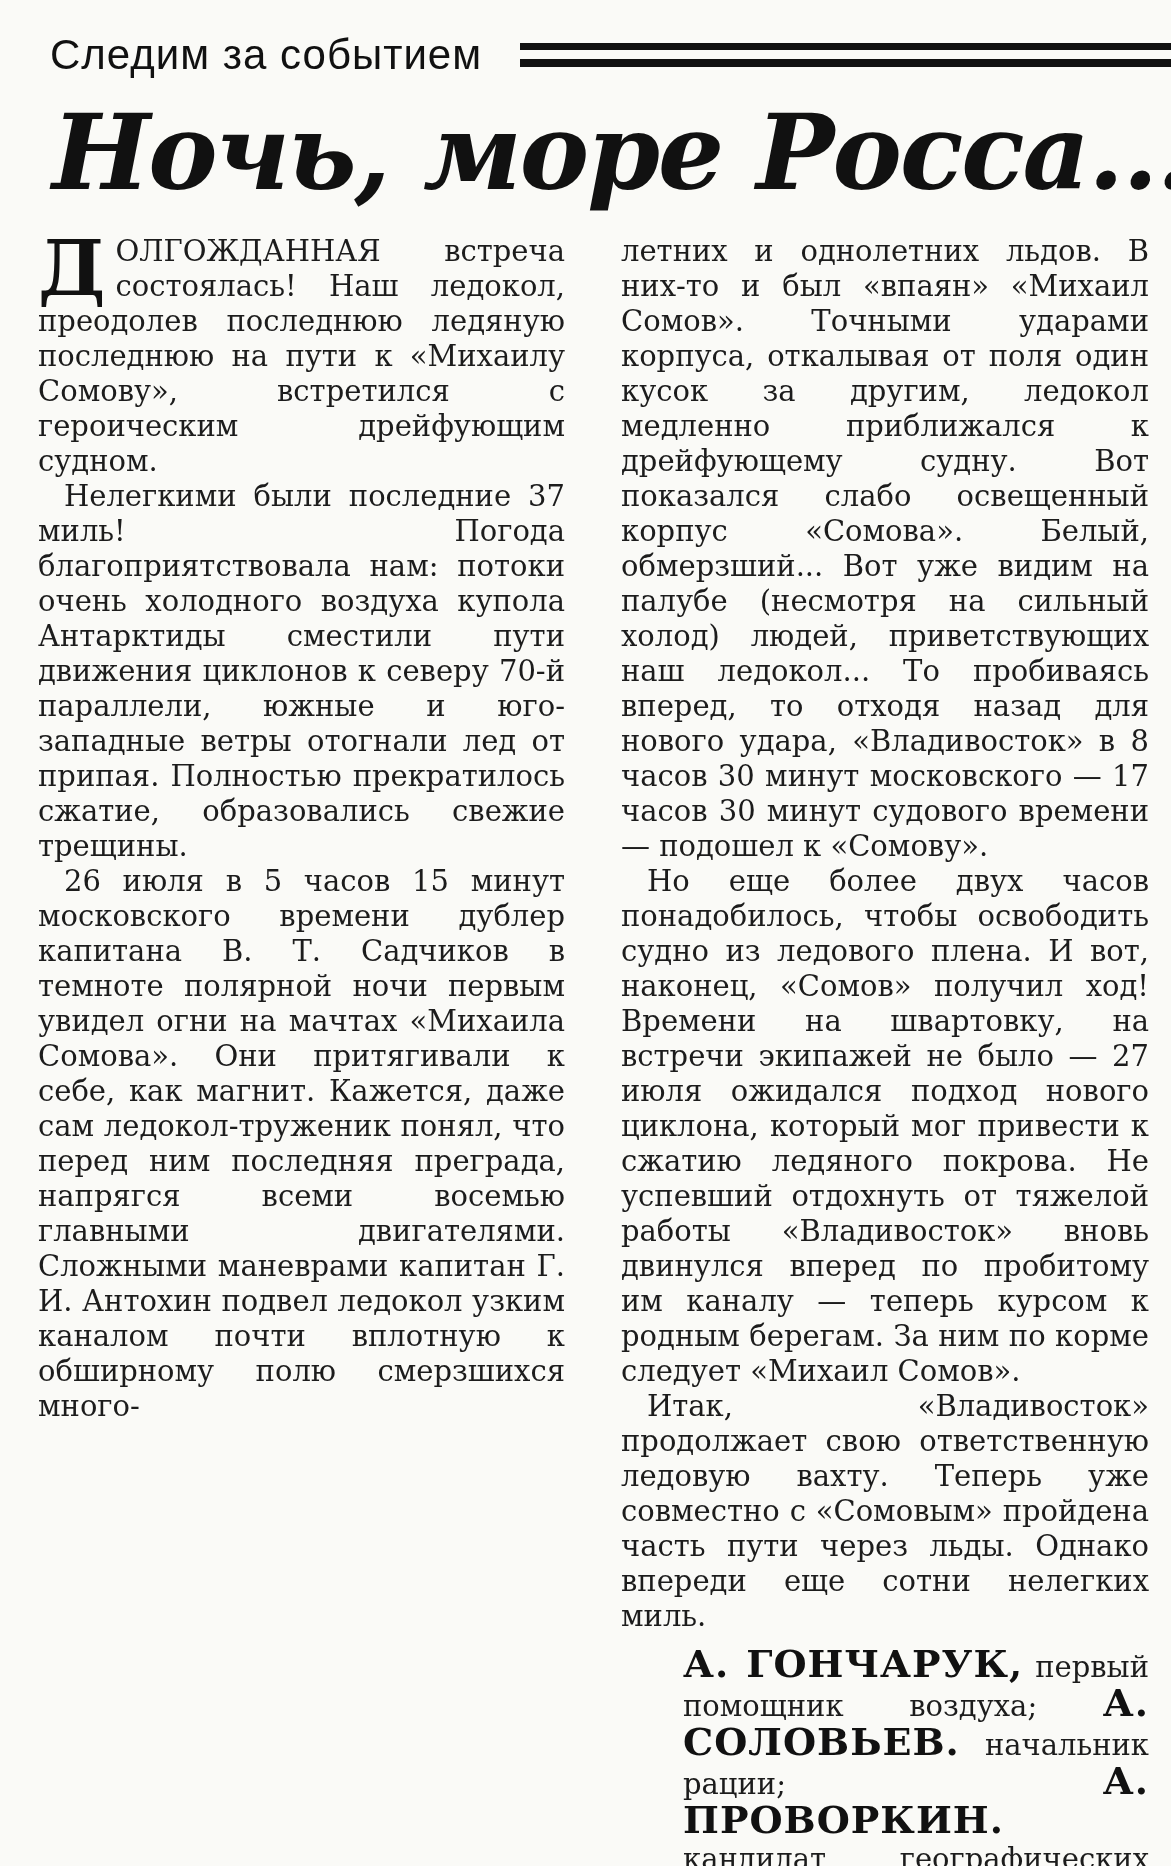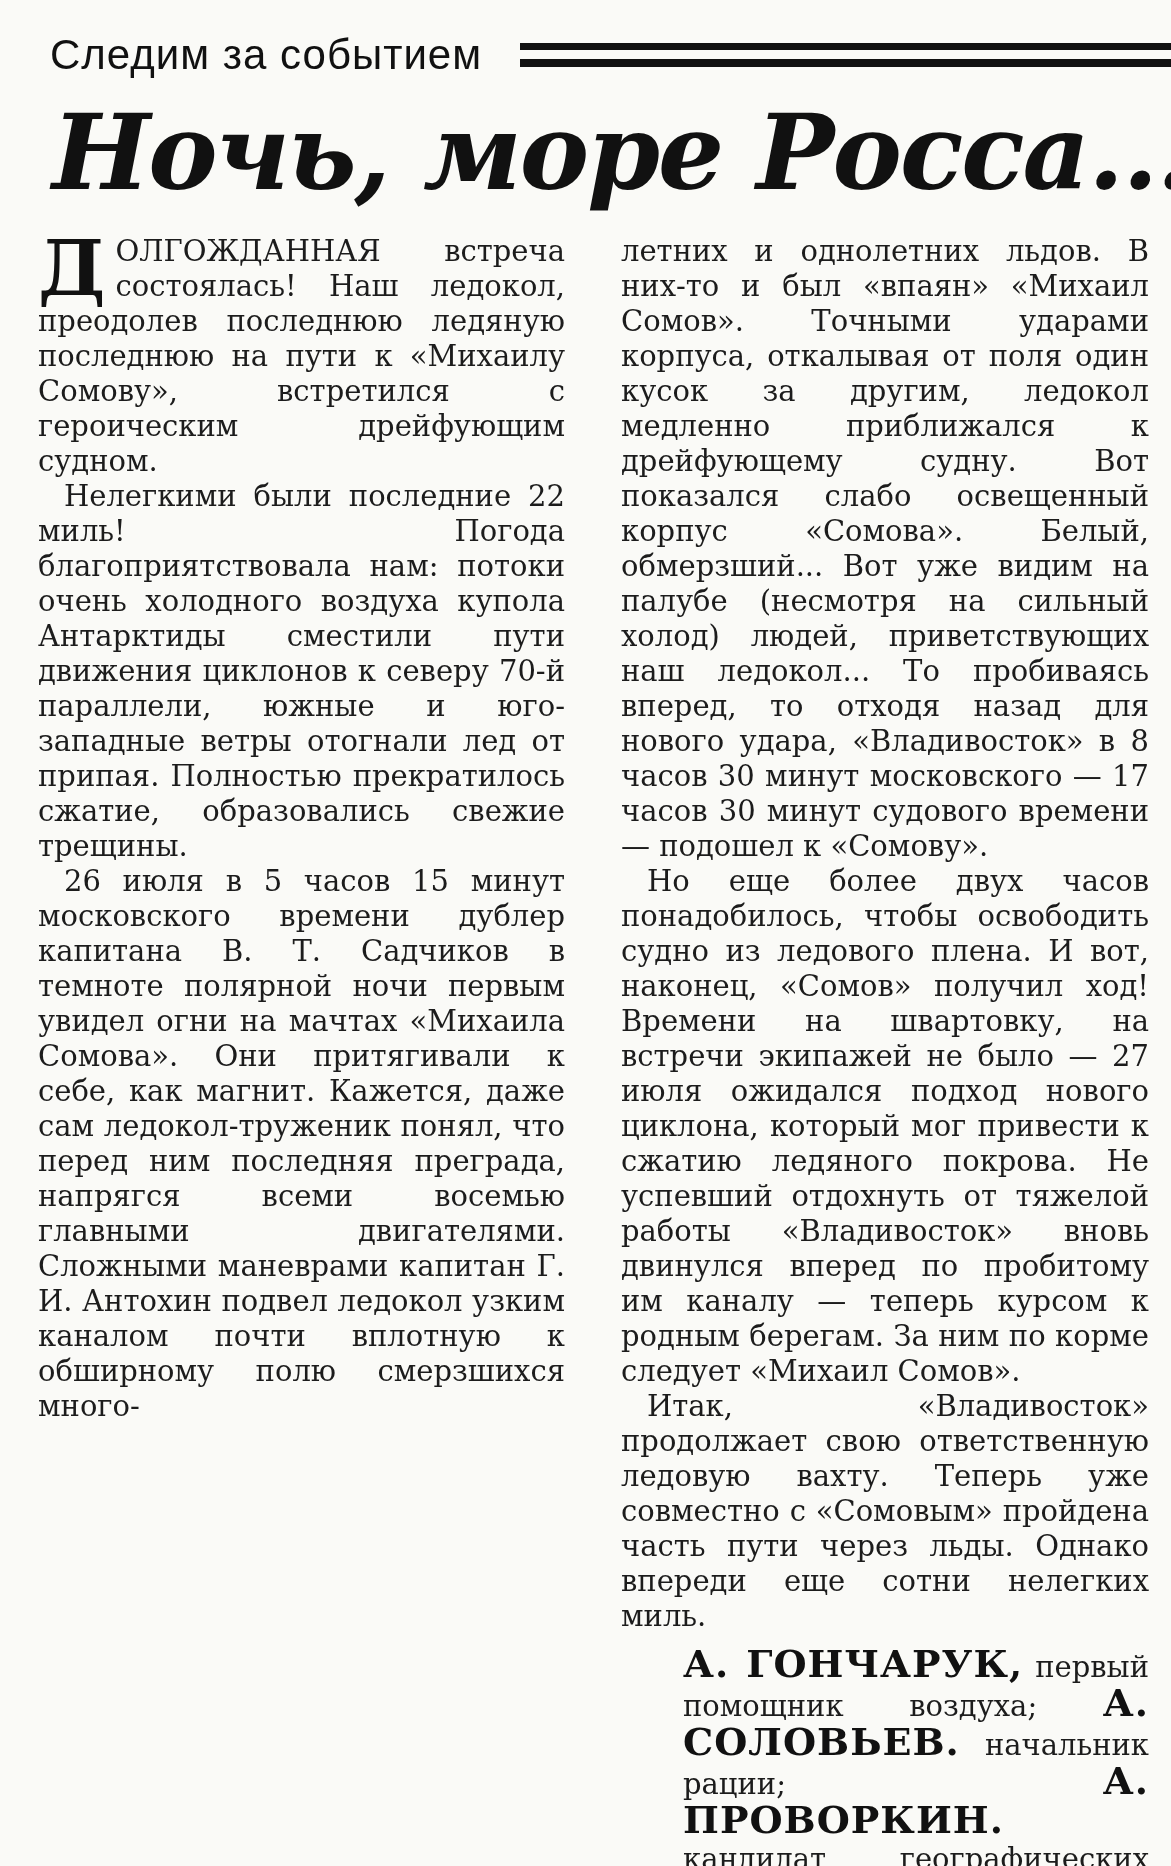--- a/index.html
+++ b/index.html
@@ -116,21 +116,21 @@
     <div class="double-rule"></div>
   </div>
 
   <h1 class="headline">Ночь, море Росса...</h1>
 
   <div class="columns">
 
     <div class="col col-left">
       <p class="body dropcap-para"><span class="dropcap">Д</span><span>ОЛГОЖДАННАЯ встреча состоялась! Наш ледокол, преодолев последнюю ледяную последнюю на пути к «Михаилу Сомову», встретился с героическим дрейфующим судном.</span></p>
       <div>
-          <p class="body">Нелегкими были последние 22 миль! Погода благоприятствовала нам: потоки очень холодного воздуха купола Антарктиды сместили пути движения циклонов к северу 70-й параллели, южные и юго-западные ветры отогнали лед от припая. Полностью прекратилось сжатие, образовались свежие трещины.</p>
+          <p class="body">Нелегкими были последние 37 миль! Погода благоприятствовала нам: потоки очень холодного воздуха купола Антарктиды сместили пути движения циклонов к северу 70-й параллели, южные и юго-западные ветры отогнали лед от припая. Полностью прекратилось сжатие, образовались свежие трещины.</p>
           <p class="body continues">26 июля в 5 часов 15 минут московского времени дублер капитана В. Т. Садчиков в темноте полярной ночи первым увидел огни на мачтах «Михаила Сомова». Они притягивали к себе, как магнит. Кажется, даже сам ледокол-труженик понял, что перед ним последняя преграда, напрягся всеми восемью главными двигателями. Сложными маневрами капитан Г. И. Антохин подвел ледокол узким каналом почти вплотную к обширному полю смерзшихся много-</p>
         </div>
     </div>
 
     <div class="col col-right">
       <div>
           <p class="body continuation">летних и однолетних льдов. В них-то и был «впаян» «Михаил Сомов». Точными ударами корпуса, откалывая от поля один кусок за другим, ледокол медленно приближался к дрейфующему судну. Вот показался слабо освещенный корпус «Сомова». Белый, обмерзший... Вот уже видим на палубе (несмотря на сильный холод) людей, приветствующих наш ледокол... То пробиваясь вперед, то отходя назад для нового удара, «Владивосток» в 8 часов 30 минут московского — 17 часов 30 минут судового времени — подошел к «Сомову».</p>
           <p class="body">Но еще более двух часов понадобилось, чтобы освободить судно из ледового плена. И вот, наконец, «Сомов» получил ход! Времени на швартовку, на встречи экипажей не было — 27 июля ожидался подход нового циклона, который мог привести к сжатию ледяного покрова. Не успевший отдохнуть от тяжелой работы «Владивосток» вновь двинулся вперед по пробитому им каналу — теперь курсом к родным берегам. За ним по корме следует «Михаил Сомов».</p>
           <p class="body">Итак, «Владивосток» продолжает свою ответственную ледовую вахту. Теперь уже совместно с «Сомовым» пройдена часть пути через льды. Однако впереди еще сотни нелегких миль.</p>
         </div>

